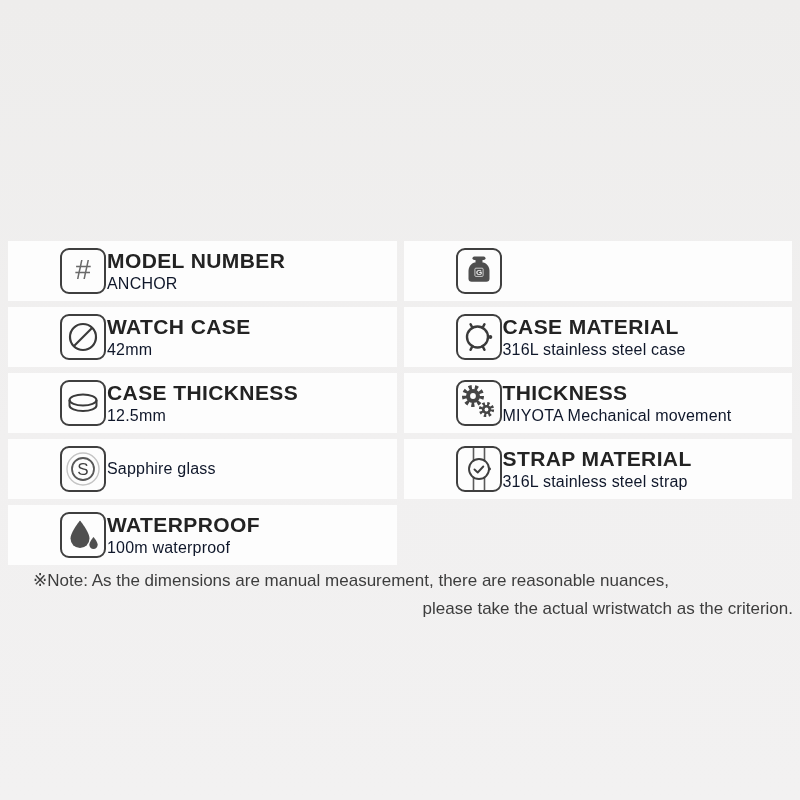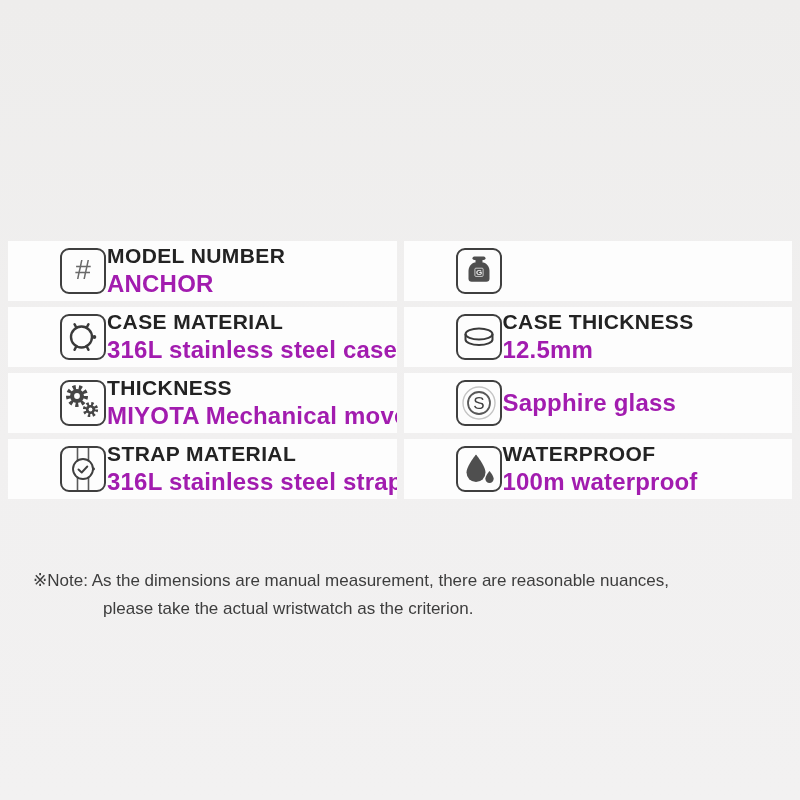--- a/index.html
+++ b/index.html
@@ -33,29 +33,29 @@
   .icon-box svg { display:block; }
   .hash-glyph {
     font-size:28px; line-height:1; color:#6a6a6a; margin-top:-2px;
   }
   .spec-text { margin-left:1px; min-width:0; }
   .spec-title {
     font-size:21px; font-weight:700; color:#232323;
     letter-spacing:0.4px; line-height:1.18; white-space:nowrap;
   }
   .spec-value {
-    font-size:24px; font-weight:700; color:#a21caf;
+    font-size:16px; font-weight:400; color:#0f172a;
     letter-spacing:0.2px; line-height:1.22; white-space:nowrap;
   }
   .note {
     position:absolute; top:567px; left:33px; width:760px;
     font-size:17px; color:#3d3d3d; line-height:28px;
   }
   .note-line { white-space:nowrap; }
-  .note-line2 { margin-left:70px; }
+  .note-line2 { margin-left:70px;text-align:right; }
 </style>
 </head>
 <body>
 
 <div class="canvas">
 
   <div class="spec-grid">
 
     <div class="spec-card">
       <div class="icon-box">
@@ -72,20 +72,32 @@
         <svg width="34" height="34" viewBox="0 0 34 34">
           <rect x="10.5" y="2.5" width="13" height="3.6" rx="1.8" fill="#4f4f4f"></rect>
           <rect x="13.5" y="5.6" width="7" height="3.4" fill="#4f4f4f"></rect>
           <path d="M12.5,8.5 h9 c3.8,1.4 6,4.6 6,8.6 v7.4 a3.2,3.2 0 0 1 -3.2,3.2 H9.7 a3.2,3.2 0 0 1 -3.2,-3.2 v-7.4 c0,-4 2.2,-7.2 6,-8.6 z" fill="#4f4f4f"></path>
           <rect x="12.9" y="14.2" width="8.2" height="8.2" rx="1" fill="none" stroke="#d8d8d8" stroke-width="0.9"></rect>
           <text x="17" y="21" font-size="8" font-weight="bold" fill="#ededed" text-anchor="middle" font-family="Liberation Sans, DejaVu Sans, sans-serif">G</text>
         </svg>
       </div>
     </div>
 
+    <div class="spec-card">
+      <div class="icon-box">
+        <svg width="34" height="34" viewBox="0 0 34 34">
+          <circle cx="17" cy="17" r="13" fill="none" stroke="#3a3a3a" stroke-width="2.2"></circle>
+          <line x1="7.5" y1="26.5" x2="26.5" y2="7.5" stroke="#3a3a3a" stroke-width="2.2"></line>
+        </svg>
+      </div>
+      <div class="spec-text">
+        <div class="spec-title">WATCH CASE</div>
+        <div class="spec-value">42mm</div>
+      </div>
+    </div>
 
     <div class="spec-card">
       <div class="icon-box">
         <svg width="38" height="38" viewBox="0 0 38 38">
           <circle cx="17.5" cy="19" r="10.5" fill="none" stroke="#3a3a3a" stroke-width="2.4"></circle>
           <line x1="12.5" y1="9.8" x2="10.5" y2="6.2" stroke="#3a3a3a" stroke-width="2.4" stroke-linecap="round"></line>
           <line x1="22.5" y1="9.8" x2="24.5" y2="6.2" stroke="#3a3a3a" stroke-width="2.4" stroke-linecap="round"></line>
           <line x1="12.5" y1="28.2" x2="10.5" y2="31.8" stroke="#3a3a3a" stroke-width="2.4" stroke-linecap="round"></line>
           <line x1="22.5" y1="28.2" x2="24.5" y2="31.8" stroke="#3a3a3a" stroke-width="2.4" stroke-linecap="round"></line>
           <circle cx="30.3" cy="19" r="2" fill="#3a3a3a"></circle>

